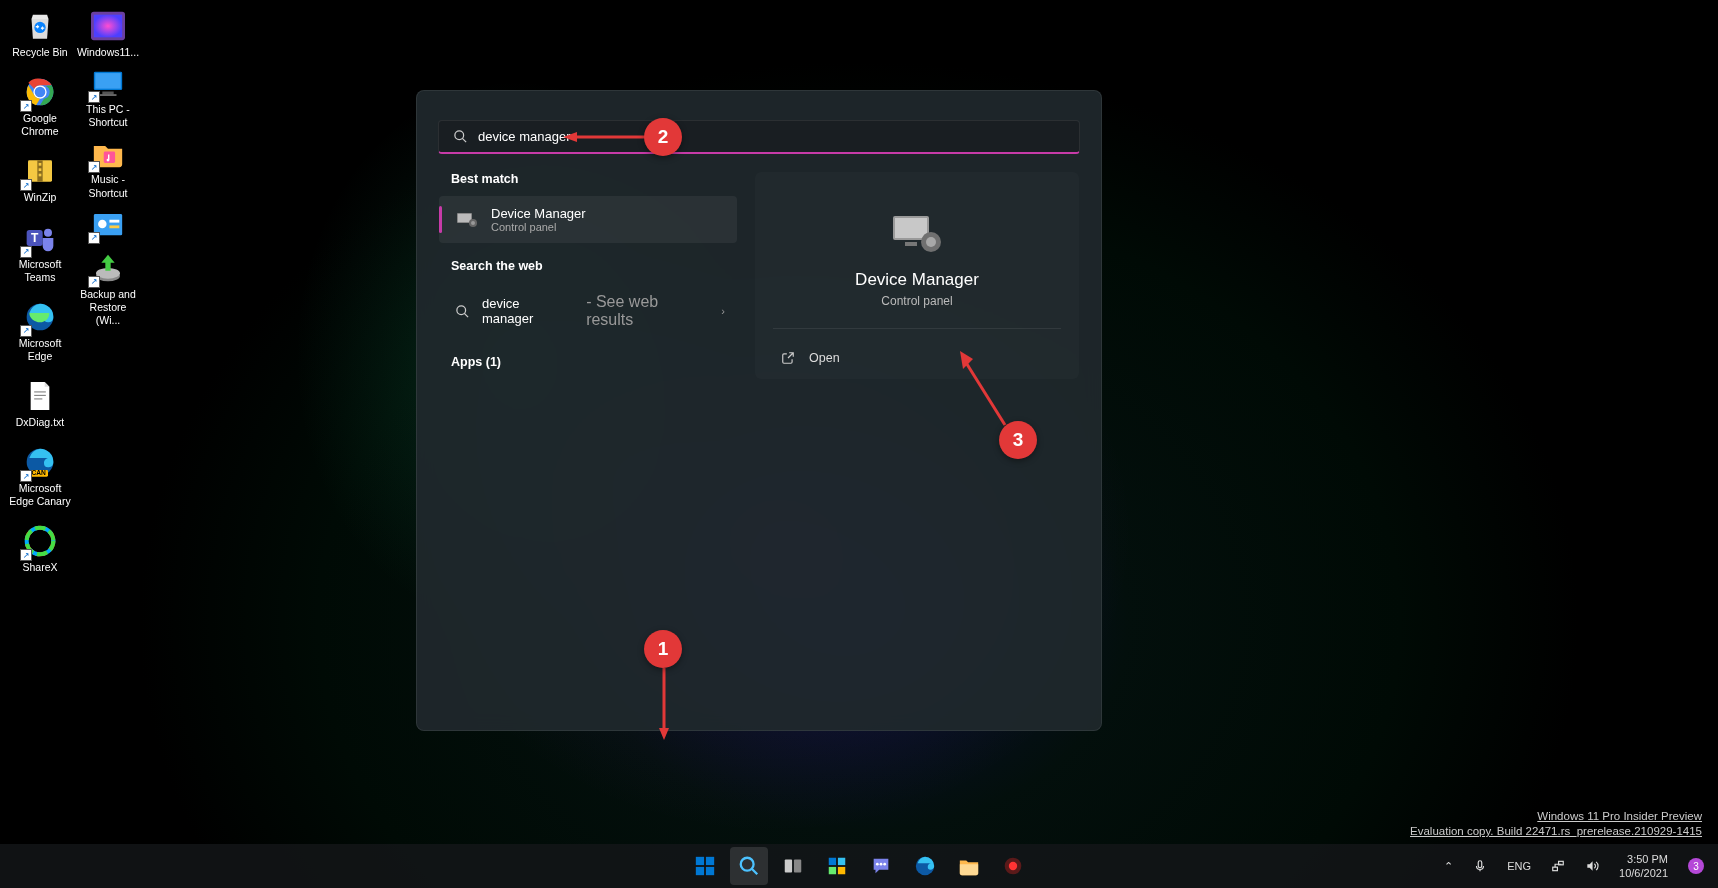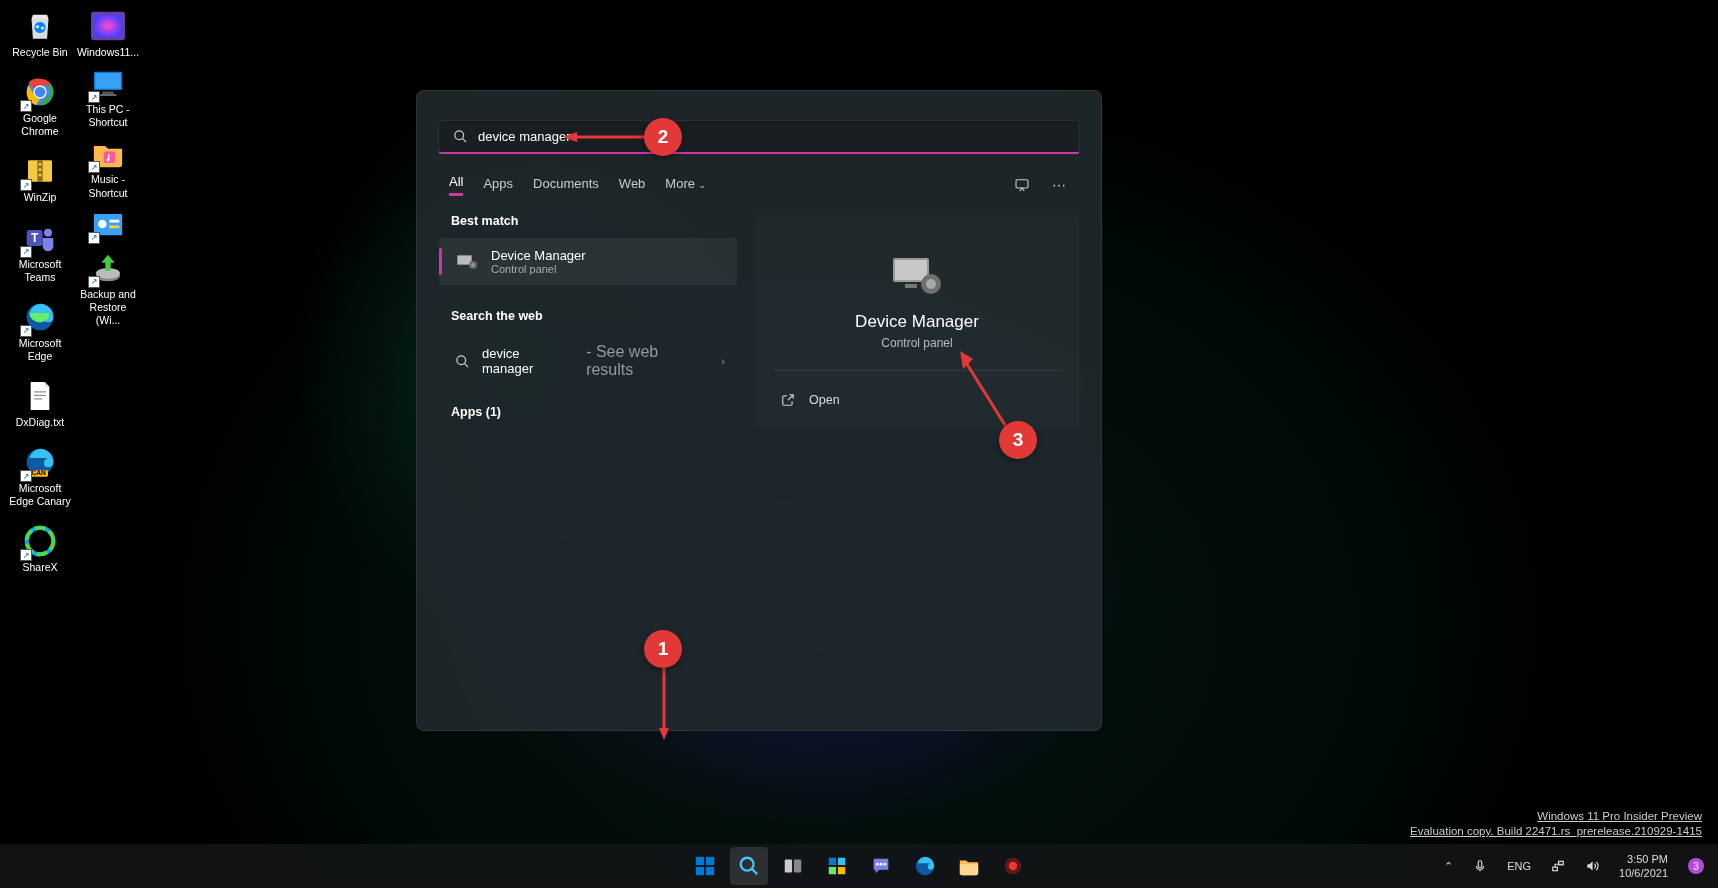--- a/index.html
+++ b/index.html
@@ -227,51 +227,38 @@
 <div class="start-panel">
   <div class="search-wrap">
     <div class="search-box">
       <svg width="15" height="15" viewBox="0 0 24 24" fill="none" stroke="#ccc" stroke-width="2">
           <circle cx="10" cy="10" r="7"></circle>
           <line x1="15" y1="15" x2="21" y2="21"></line>
         </svg>
       <input type="text" value="device manager" style="">
     </div>
   </div>
-  <div class="tabs">
-    <div class="tab active">All</div>
-    <div class="tab">Apps</div>
-    <div class="tab">Documents</div>
-    <div class="tab">Web</div>
-    <div class="tab"><span>More</span> <span style="font-size:9px">⌄</span></div>
-    <div class="tab-spacer"></div>
-    <svg class="tab-ic" viewBox="0 0 24 24" fill="none" stroke="currentColor" stroke-width="1.5">
-        <rect x="4" y="5" width="16" height="11" rx="2"></rect>
-        <path d="M9 20l3-4 3 4"></path>
-      </svg>
-    <div class="tab-ic" style="display:flex;align-items:center;justify-content:center;font-size:14px;letter-spacing:2px">⋯</div>
-  </div>
   <div class="results">
     <div class="left-col">
       <div class="sec-title">Best match</div>
       <div class="result-item sel">
         <div class="ri-ic">
             <svg width="24" height="20" viewBox="0 0 24 20">
               <rect x="2" y="3" width="15" height="10" rx="1" fill="#888"></rect>
               <rect x="3" y="4" width="13" height="8" fill="#bbb"></rect>
               <circle cx="18" cy="13" r="4" fill="#666"></circle>
               <circle cx="18" cy="13" r="2" fill="#999"></circle>
             </svg>
           </div>
         <div class="ri-txt">
           <div class="ri-title">Device Manager</div>
           <div class="ri-sub">Control panel</div>
         </div>
       </div>
-      <div class="sec-title" style="margin-top:24px">Search the web</div>
+      <div class="sec-title" style="margin-top:16px">Search the web</div>
       <div class="web-item">
         <svg width="15" height="15" viewBox="0 0 24 24" fill="none" stroke="#ccc" stroke-width="2">
             <circle cx="10" cy="10" r="7"></circle>
             <line x1="15" y1="15" x2="21" y2="21"></line>
           </svg>
         <span class="web-txt">device manager</span>
         <span class="web-sub">- <span>See web results</span></span>
         <span class="chev">›</span>
       </div>
       <div class="sec-title" style="margin-top:16px">Apps (1)</div>

